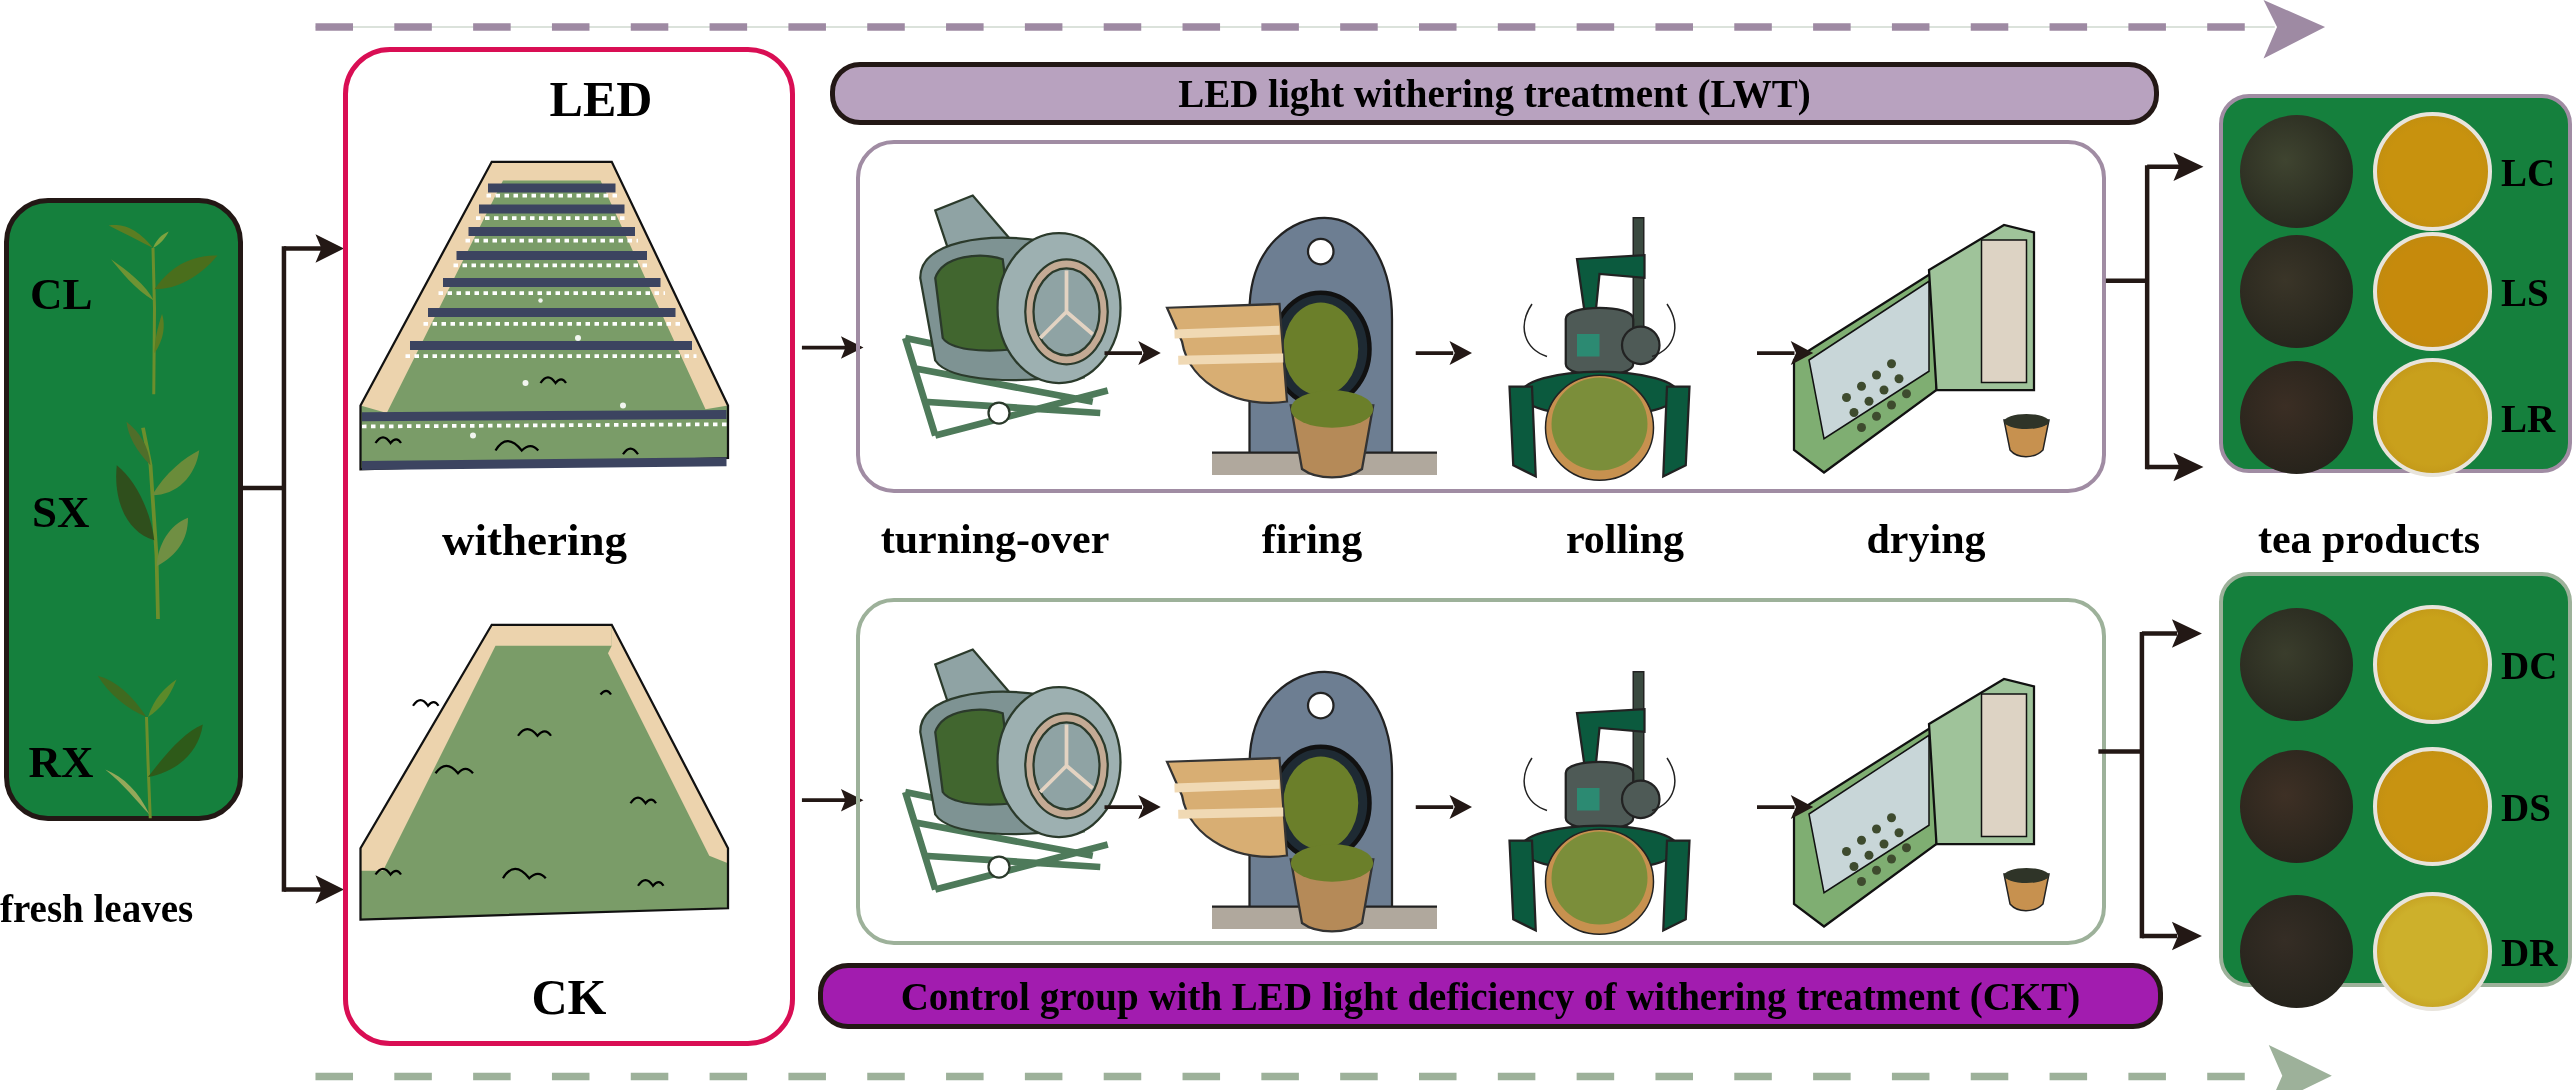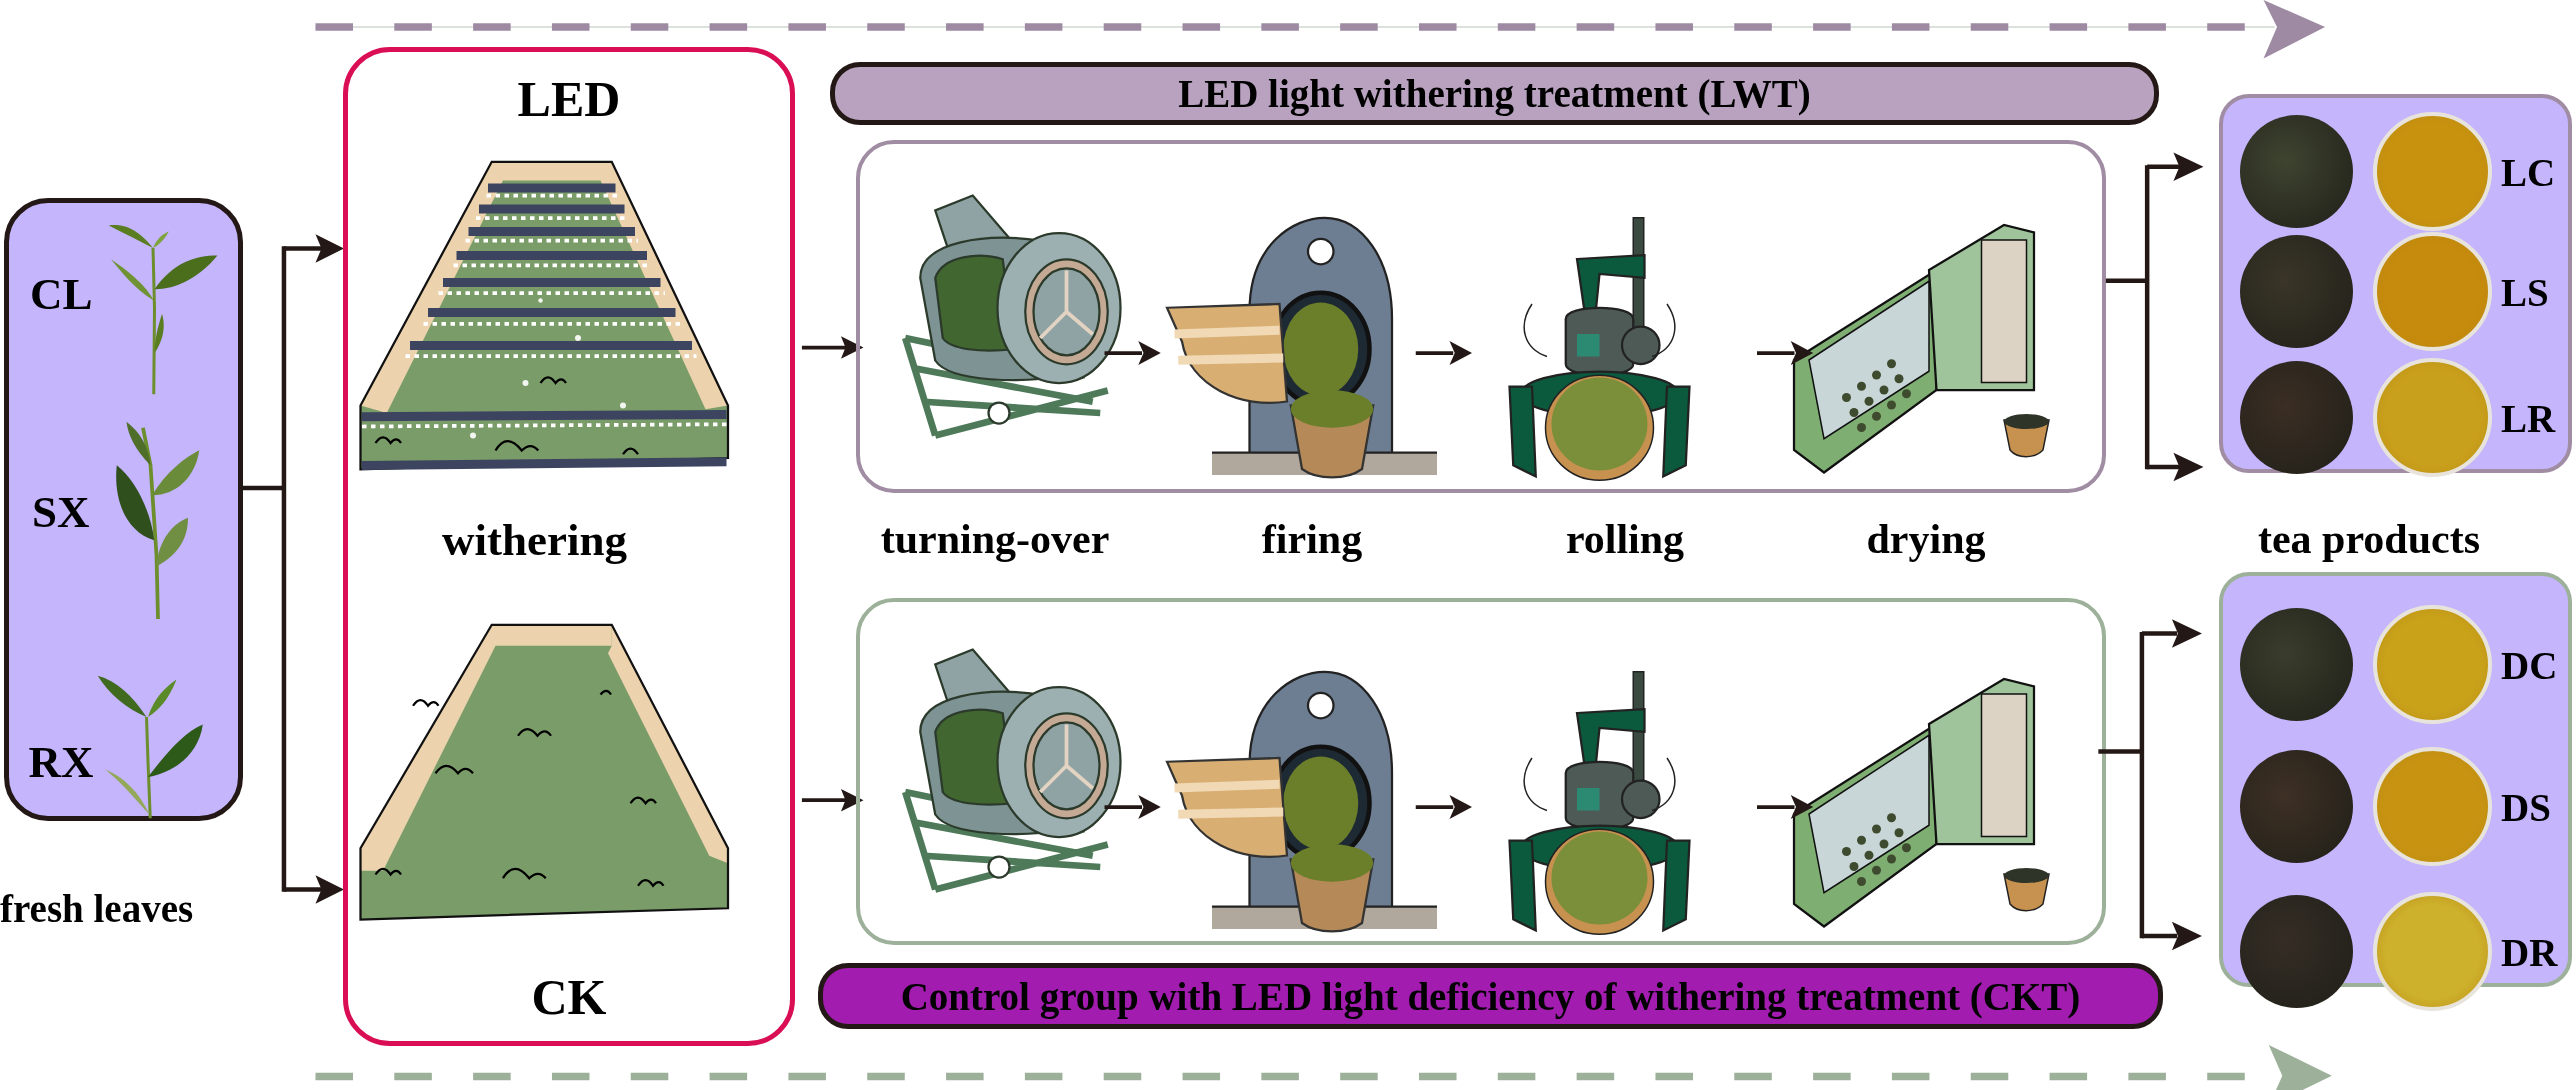--- a/index.html
+++ b/index.html
@@ -1,20 +1,20 @@
 <!DOCTYPE html>
 <html style="font-size:12px"><head>
 <meta charset="utf-8">
 <style>
   html, body { margin: 0; padding: 0; background: #ffffff; }
   body { width: 2576px; height: 1090px; position: relative; overflow: hidden;
          font-family: "Liberation Serif", "DejaVu Serif", serif; color: #000; }
   .abs { position: absolute; }
   .label { position: absolute; font-weight: bold; text-align: center; white-space: nowrap; line-height: 1; }
-  .box { position: absolute; box-sizing: border-box; background: #c4b5fd; }
+  .box { position: absolute; box-sizing: border-box; background: #15803d; }
   .banner { position: absolute; box-sizing: border-box; border: 5.3px solid #231815; border-radius: 30px;
             display: flex; align-items: center; justify-content: center; font-weight: bold; font-size: 39px;
             white-space: nowrap; }
   .step-label { position: absolute; top: 518px; font-size: 42px; font-weight: bold; transform: translateX(-50%);
                 white-space: nowrap; line-height: 1; }
   .product-row { position: absolute; left: 0; width: 100%; height: 113px; }
   .leaf-dish { position: absolute; width: 113px; height: 113px; border-radius: 50%; }
   .liquor { position: absolute; width: 119px; height: 119px; border-radius: 50%; box-sizing: border-box;
             border: 4.5px solid #e8e4dc; }
   .prod-code { position: absolute; font-size: 39px; font-weight: bold; line-height: 1; }
@@ -73,21 +73,21 @@
     <line x1="378" y1="328" x2="378" y2="1188"></line>
     <line x1="378" y1="331" x2="430" y2="331"></line>
     <line x1="378" y1="1185" x2="430" y2="1185"></line>
   </g>
   <polygon points="420,312 458,331 420,350 428,331" fill="#231815"></polygon>
   <polygon points="420,1166 458,1185 420,1204 428,1185" fill="#231815"></polygon>
 </svg>
 
 <div class="box" style="left:343px;top:47px;width:452px;height:999px;border:5.3px solid #d90e54;border-radius:47px;background:transparent;">
 </div>
-<div class="label" style="left:343px;width:452px;top:74px;font-size:50px;">LED</div>
+<div class="label" style="left:343px;width:452px;top:74px;font-size:50px;padding-left:32px;">LED</div>
 <div class="label" style="left:343px;width:383px;top:518px;font-size:45px;">withering</div>
 <div class="label" style="left:343px;width:452px;top:972px;font-size:50px;">CK</div>
 
 <svg class="abs" style="left:353px;top:158px" width="435" height="315" viewBox="0 0 580 420">
   <polygon points="185,5 345,5 500,330 500,400 10,415 10,330" fill="#7a9c68"></polygon>
   <polygon points="185,5 345,5 500,330 470,335 330,30 200,30 45,340 10,330" fill="#ecd3ad"></polygon>
   <polygon points="185,5 345,5 500,330 500,400 10,415 10,330" fill="none" stroke="#111" stroke-width="3"></polygon>
   <g stroke="#3c4460" stroke-width="12">
     <line x1="180" y1="40" x2="350" y2="40"></line>
     <line x1="168" y1="68" x2="362" y2="68"></line>

